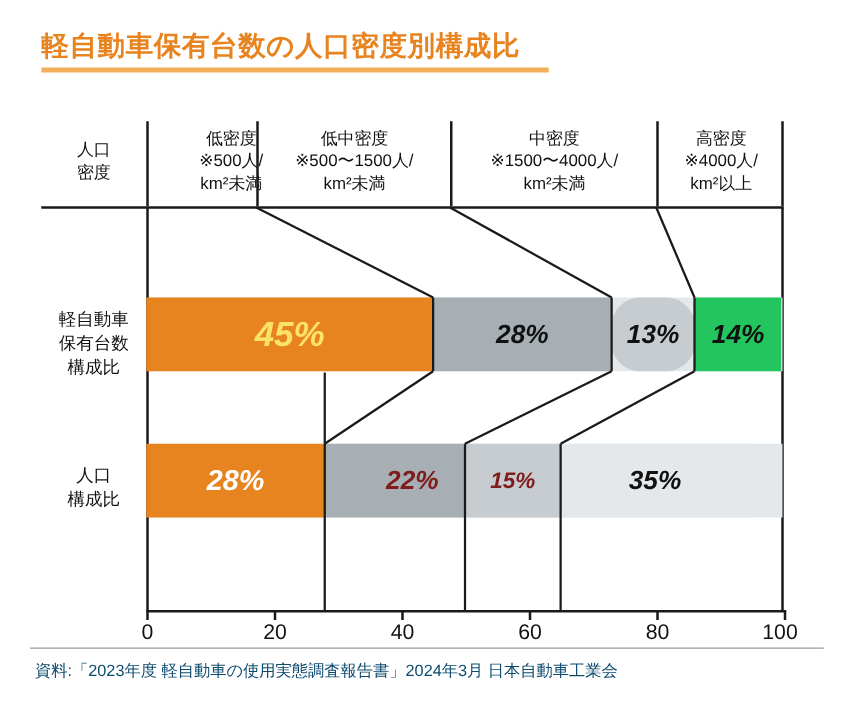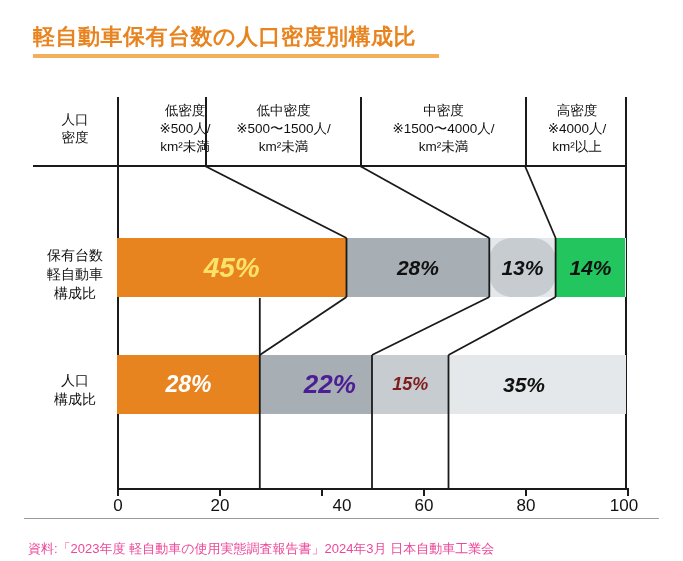--- a/index.html
+++ b/index.html
@@ -79,21 +79,21 @@
     line-height:1.35;white-space:nowrap;
   }
   
   #connectors{position:absolute;left:0;top:0;width:683px;height:561px;pointer-events:none;}
   
   #footer-rule{
     position:absolute;left:24px;top:518px;width:635px;height:1.4px;background:#9a9a9a;
   }
   #footer-note{
     position:absolute;left:28px;top:528px;
-    font-size:13px;color:#ec4899;white-space:nowrap;margin-top:12px;
+    font-size:13px;color:#0c4a6e;white-space:nowrap;
   }
 </style>
 </head>
 <body>
 
 <div id="title-block">
   <div id="chart-title">軽自動車保有台数の人口密度別構成比</div>
   <div id="title-underline"></div>
 </div>
 
@@ -134,22 +134,22 @@
     <span class="l1">高密度</span>
     <span class="l2">※4000人/</span>
     <span class="l3">km²以上</span>
   </div>
 
   <div class="hdr-divider" style="left:592.4px;"></div>
 </div>
 <div id="header-baseline"></div>
 
 <div class="row-label" style="left:33px;top:246px;width:84px;">
+  <div>軽自動車</div>
   <div>保有台数</div>
-  <div>軽自動車</div>
   <div>構成比</div>
 </div>
 
 <div class="row-label" style="left:33px;top:371px;width:84px;">
   <div>人口</div>
   <div>構成比</div>
 </div>
 
 <div id="plot">
   <div id="axis-left"></div>
@@ -171,21 +171,21 @@
     <div class="seg" style="left:438.6px;width:69.8px;background:#22c55e;">
       <span class="seg-label" style="font-size:21px;color:#111;">14%</span>
     </div>
   </div>
 
   <div class="bar-group" style="top:189px;">
     <div class="seg" style="left:0;width:142.8px;background:#e8841f;">
       <span class="seg-label" style="font-size:23px;color:#ffffff;">28%</span>
     </div>
     <div class="seg" style="left:142.8px;width:112.2px;background:#a7afb4;">
-      <span class="seg-label" style="font-size:26px;color:#4c1d95;margin-left:28px;">22%</span>
+      <span class="seg-label" style="font-size:21px;color:#7f1d1d;margin-left:28px;">22%</span>
     </div>
     <div class="seg" style="left:255px;width:76.5px;background:#c6ccd0;">
       <span class="seg-label" style="font-size:18px;color:#7f1d1d;">15%</span>
     </div>
     <div class="seg" style="left:331.5px;width:151px;background:#e4e8ea;">
       <span class="seg-label" style="font-size:21px;color:#111;">35%</span>
     </div>
   </div>
 </div>
 
@@ -216,19 +216,19 @@
 <div id="axis-bottom"></div>
 <div class="tick" style="left:117px;"></div>
 <div class="tick" style="left:219px;"></div>
 <div class="tick" style="left:321px;"></div>
 <div class="tick" style="left:423px;"></div>
 <div class="tick" style="left:525px;"></div>
 <div class="tick" style="left:627px;"></div>
 
 <div class="tick-label" style="left:118px;">0</div>
 <div class="tick-label" style="left:220px;">20</div>
-<div class="tick-label" style="left:322px;margin-left:20px;">40</div>
+<div class="tick-label" style="left:322px;">40</div>
 <div class="tick-label" style="left:424px;">60</div>
 <div class="tick-label" style="left:526px;">80</div>
 <div class="tick-label" style="left:624px;">100</div>
 
 <div id="footer-rule"></div>
 <div id="footer-note">資料:「2023年度 軽自動車の使用実態調査報告書」2024年3月 日本自動車工業会</div>
 
 </body></html>

